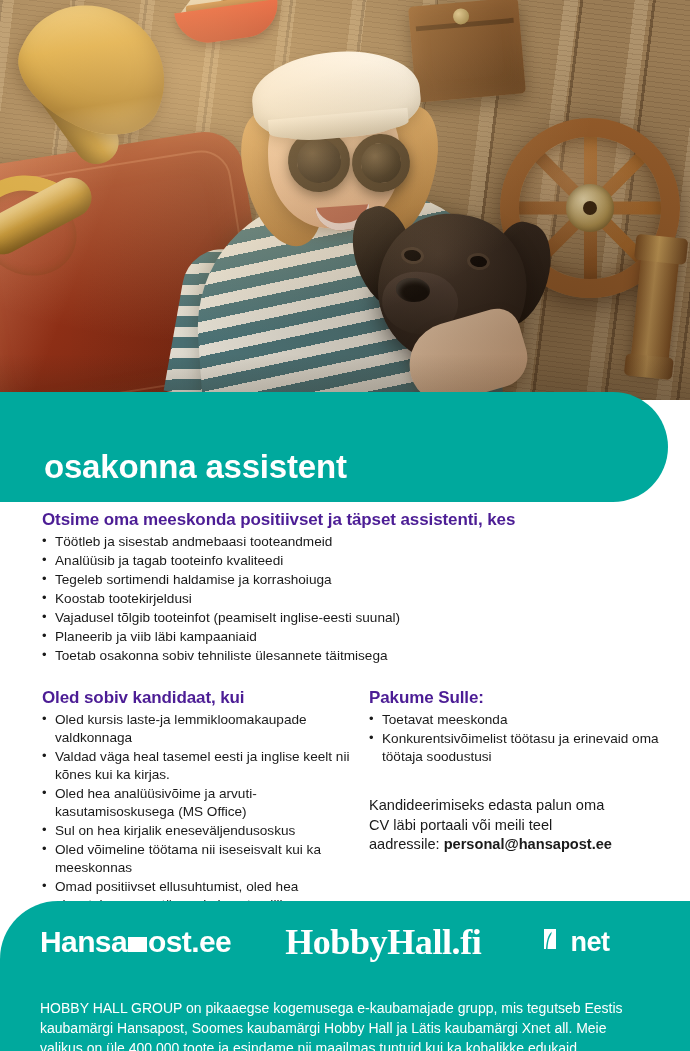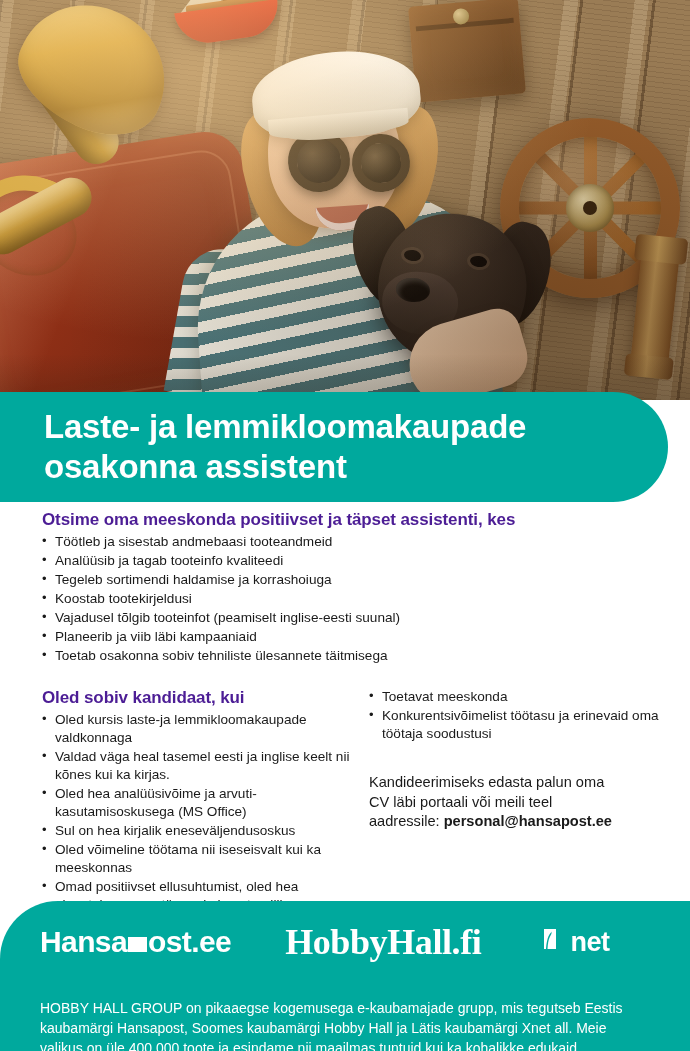--- a/index.html
+++ b/index.html
@@ -309,21 +309,21 @@
     <div class="dog-eye-l"></div>
     <div class="dog-eye-r"></div>
     <div class="arm"></div>
 
     <div class="warm"></div>
     <div class="photo-bottom-fade"></div>
   </div>
 
   <div class="title-panel">
     <h1 class="title-text">
-      <span>Laste- ja lemmikloomakaupade</span><br>
+      <br>
       <span>osakonna assistent</span>
     </h1>
   </div>
 
   <div class="content">
 
     <div class="block-top">
       <h2 class="sec-head">Otsime oma meeskonda positiivset ja täpset assistenti, kes</h2>
       <ul class="bul">
         <li>Töötleb ja sisestab andmebaasi tooteandmeid</li>
@@ -343,20 +343,21 @@
           <li>Oled kursis laste-ja lemmikloomakaupade valdkonnaga</li>
           <li>Valdad väga heal tasemel eesti ja inglise keelt nii kõnes kui ka kirjas.</li>
           <li>Oled hea analüüsivõime ja arvuti-kasutamisoskusega (MS Office)</li>
           <li>Sul on hea kirjalik eneseväljendusoskus</li>
           <li>Oled võimeline töötama nii iseseisvalt kui ka meeskonnas</li>
           <li>Omad positiivset ellusuhtumist, oled hea pingetaluvusega, täpne, kohusetundlik</li>
         </ul>
       </div>
 
       <div class="col-right">
+        <h2 class="sec-head">Pakume Sulle:</h2>
         <ul class="bul">
           <li>Toetavat meeskonda</li>
           <li>Konkurentsivõimelist töötasu ja erinevaid oma töötaja soodustusi</li>
         </ul>
 
         <div class="apply">
           <span>Kandideerimiseks edasta palun oma</span><br>
           <span>CV läbi portaali või meili teel</span><br>
           <span>aadressile: </span><a class="mail" href="#" style="color:#1a1a1a;text-decoration:none;">personal@hansapost.ee</a>
         </div>

